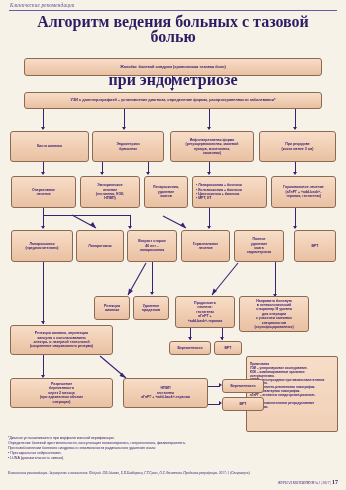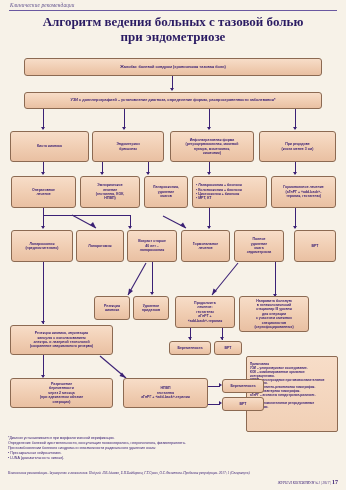--- a/index.html
+++ b/index.html
@@ -26,25 +26,25 @@
   }
   .runrule {
     position: absolute; left: 9px; top: 9.5px; width: 328px; height: 1px;
     background: #6a58a0;
   }
   .title {
     position: absolute; left: 14px; top: 14px; width: 318px;
     text-align: center;
     font-family: "Liberation Serif", serif;
     font-weight: bold;
-    font-size: 13px;
+    font-size: 16px;
     line-height: 15px;
     color: #2b1c63;
   }
-  .title .l2 { display: block; }
+  .title .l2 { display: block; margin-top: 28px; }
 
   
   .box {
     position: absolute;
     border: 0.8px solid #8c6a52;
     border-radius: 3px;
     background: linear-gradient(180deg,#f7ddc8 0%, #f0cdb2 55%, #e9c0a2 100%);
     color: #3b2175;
     font-size: 3.5px;
     line-height: 4.4px;

